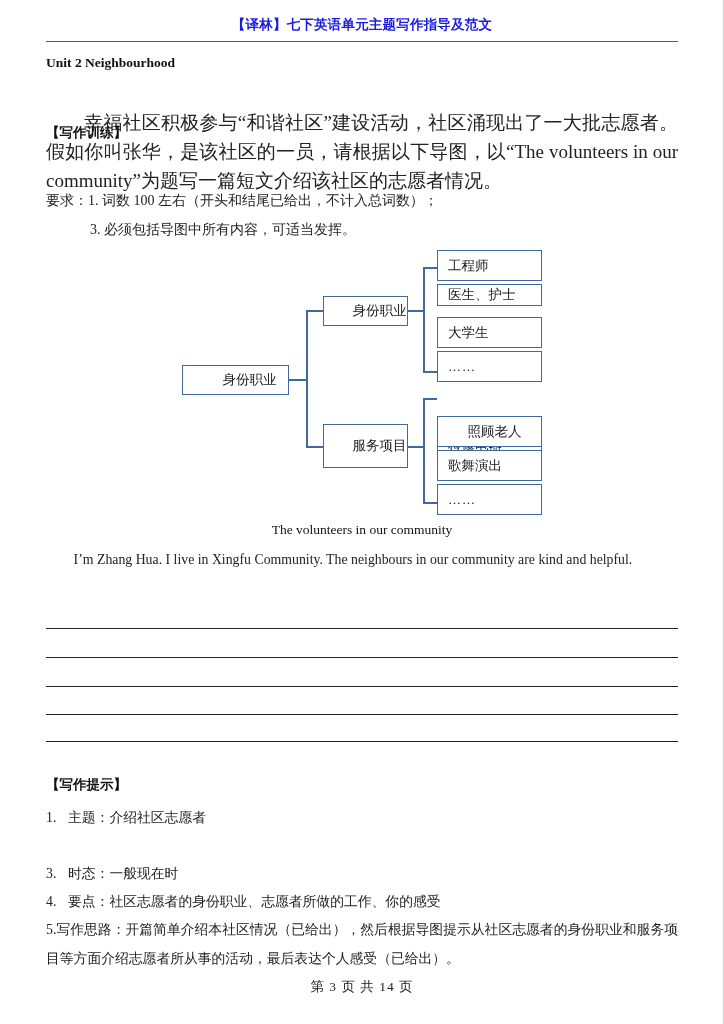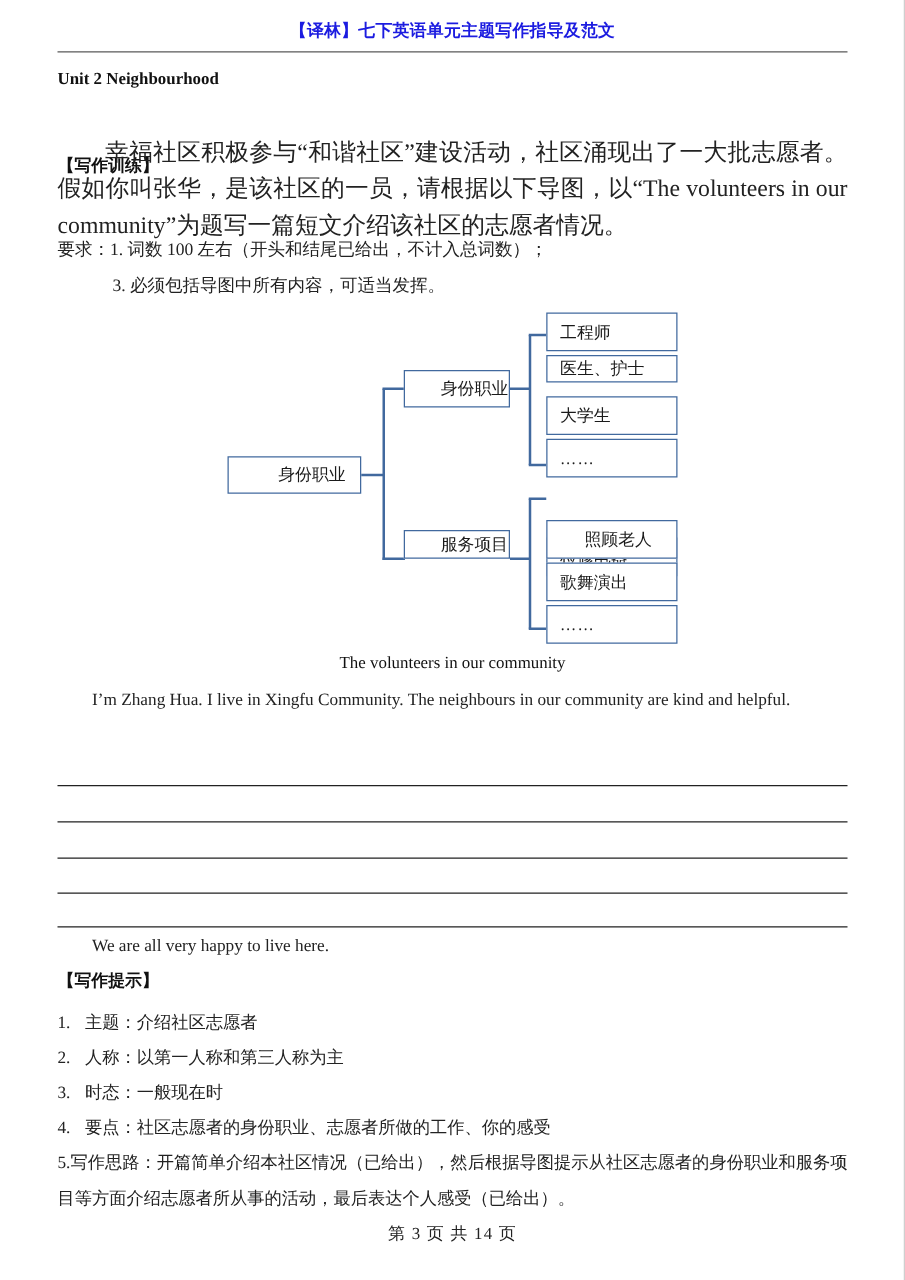--- a/index.html
+++ b/index.html
@@ -197,21 +197,21 @@
     <div class="mm-line v" style="left:136px; top:65px; height:137px;"></div>
 
     <div class="mm-line h" style="left:136px; top:64px; width:18px;"></div>
 
     <div class="mm-line h" style="left:136px; top:200px; width:18px;"></div>
 
     <div class="mm-box center" style="left:153px; top:50px; width:85px; height:30px;">
       <span>身份职业</span>
     </div>
 
-    <div class="mm-box center" style="left:153px; top:178px; width:85px; height:23px;">
+    <div class="mm-box center" style="left:153px; top:178px; width:85px; height:44px;">
       <span>服务项目</span>
     </div>
 
     <div class="mm-line h" style="left:238px; top:64px; width:16px;"></div>
     <div class="mm-line v" style="left:253px; top:22px; height:104px;"></div>
     <div class="mm-line h" style="left:253px; top:21px; width:14px;"></div>
     <div class="mm-line h" style="left:253px; top:125px; width:14px;"></div>
 
     <div class="mm-line h" style="left:238px; top:200px; width:16px;"></div>
     <div class="mm-line v" style="left:253px; top:153px; height:104px;"></div>
@@ -247,30 +247,26 @@
 
   <div class="essay-title">The volunteers in our community</div>
   <div class="essay-body">I’m Zhang Hua. I live in Xingfu Community. The neighbours in our community are kind and helpful.</div>
 
   <div class="write-line" style="top:628px;"></div>
   <div class="write-line" style="top:657px;"></div>
   <div class="write-line" style="top:686px;"></div>
   <div class="write-line" style="top:714px;"></div>
   <div class="write-line" style="top:741px;"></div>
 
-  <div class="closing">We are all very happy to live here.</div>
 
   <div class="section-label" style="top:776px;">【写作提示】</div>
 
   <div class="tip" style="top:803px;">
     <span class="num">1.</span><span>主题：介绍社区志愿者</span>
   </div>
-  <div class="tip" style="top:831px;">
-    <span class="num">2.</span><span>人称：以第一人称和第三人称为主</span>
-  </div>
   <div class="tip" style="top:859px;">
     <span class="num">3.</span><span>时态：一般现在时</span>
   </div>
   <div class="tip" style="top:887px;">
     <span class="num">4.</span><span>要点：社区志愿者的身份职业、志愿者所做的工作、你的感受</span>
   </div>
   <div class="tip-wrap" style="top:915px;">
     <span class="num">5.</span><span>写作思路：开篇简单介绍本社区情况（已给出），然后根据导图提示从社区志愿者的身份职业和服务项目等方面介绍志愿者所从事的活动，最后表达个人感受（已给出）。</span>
   </div>
 

